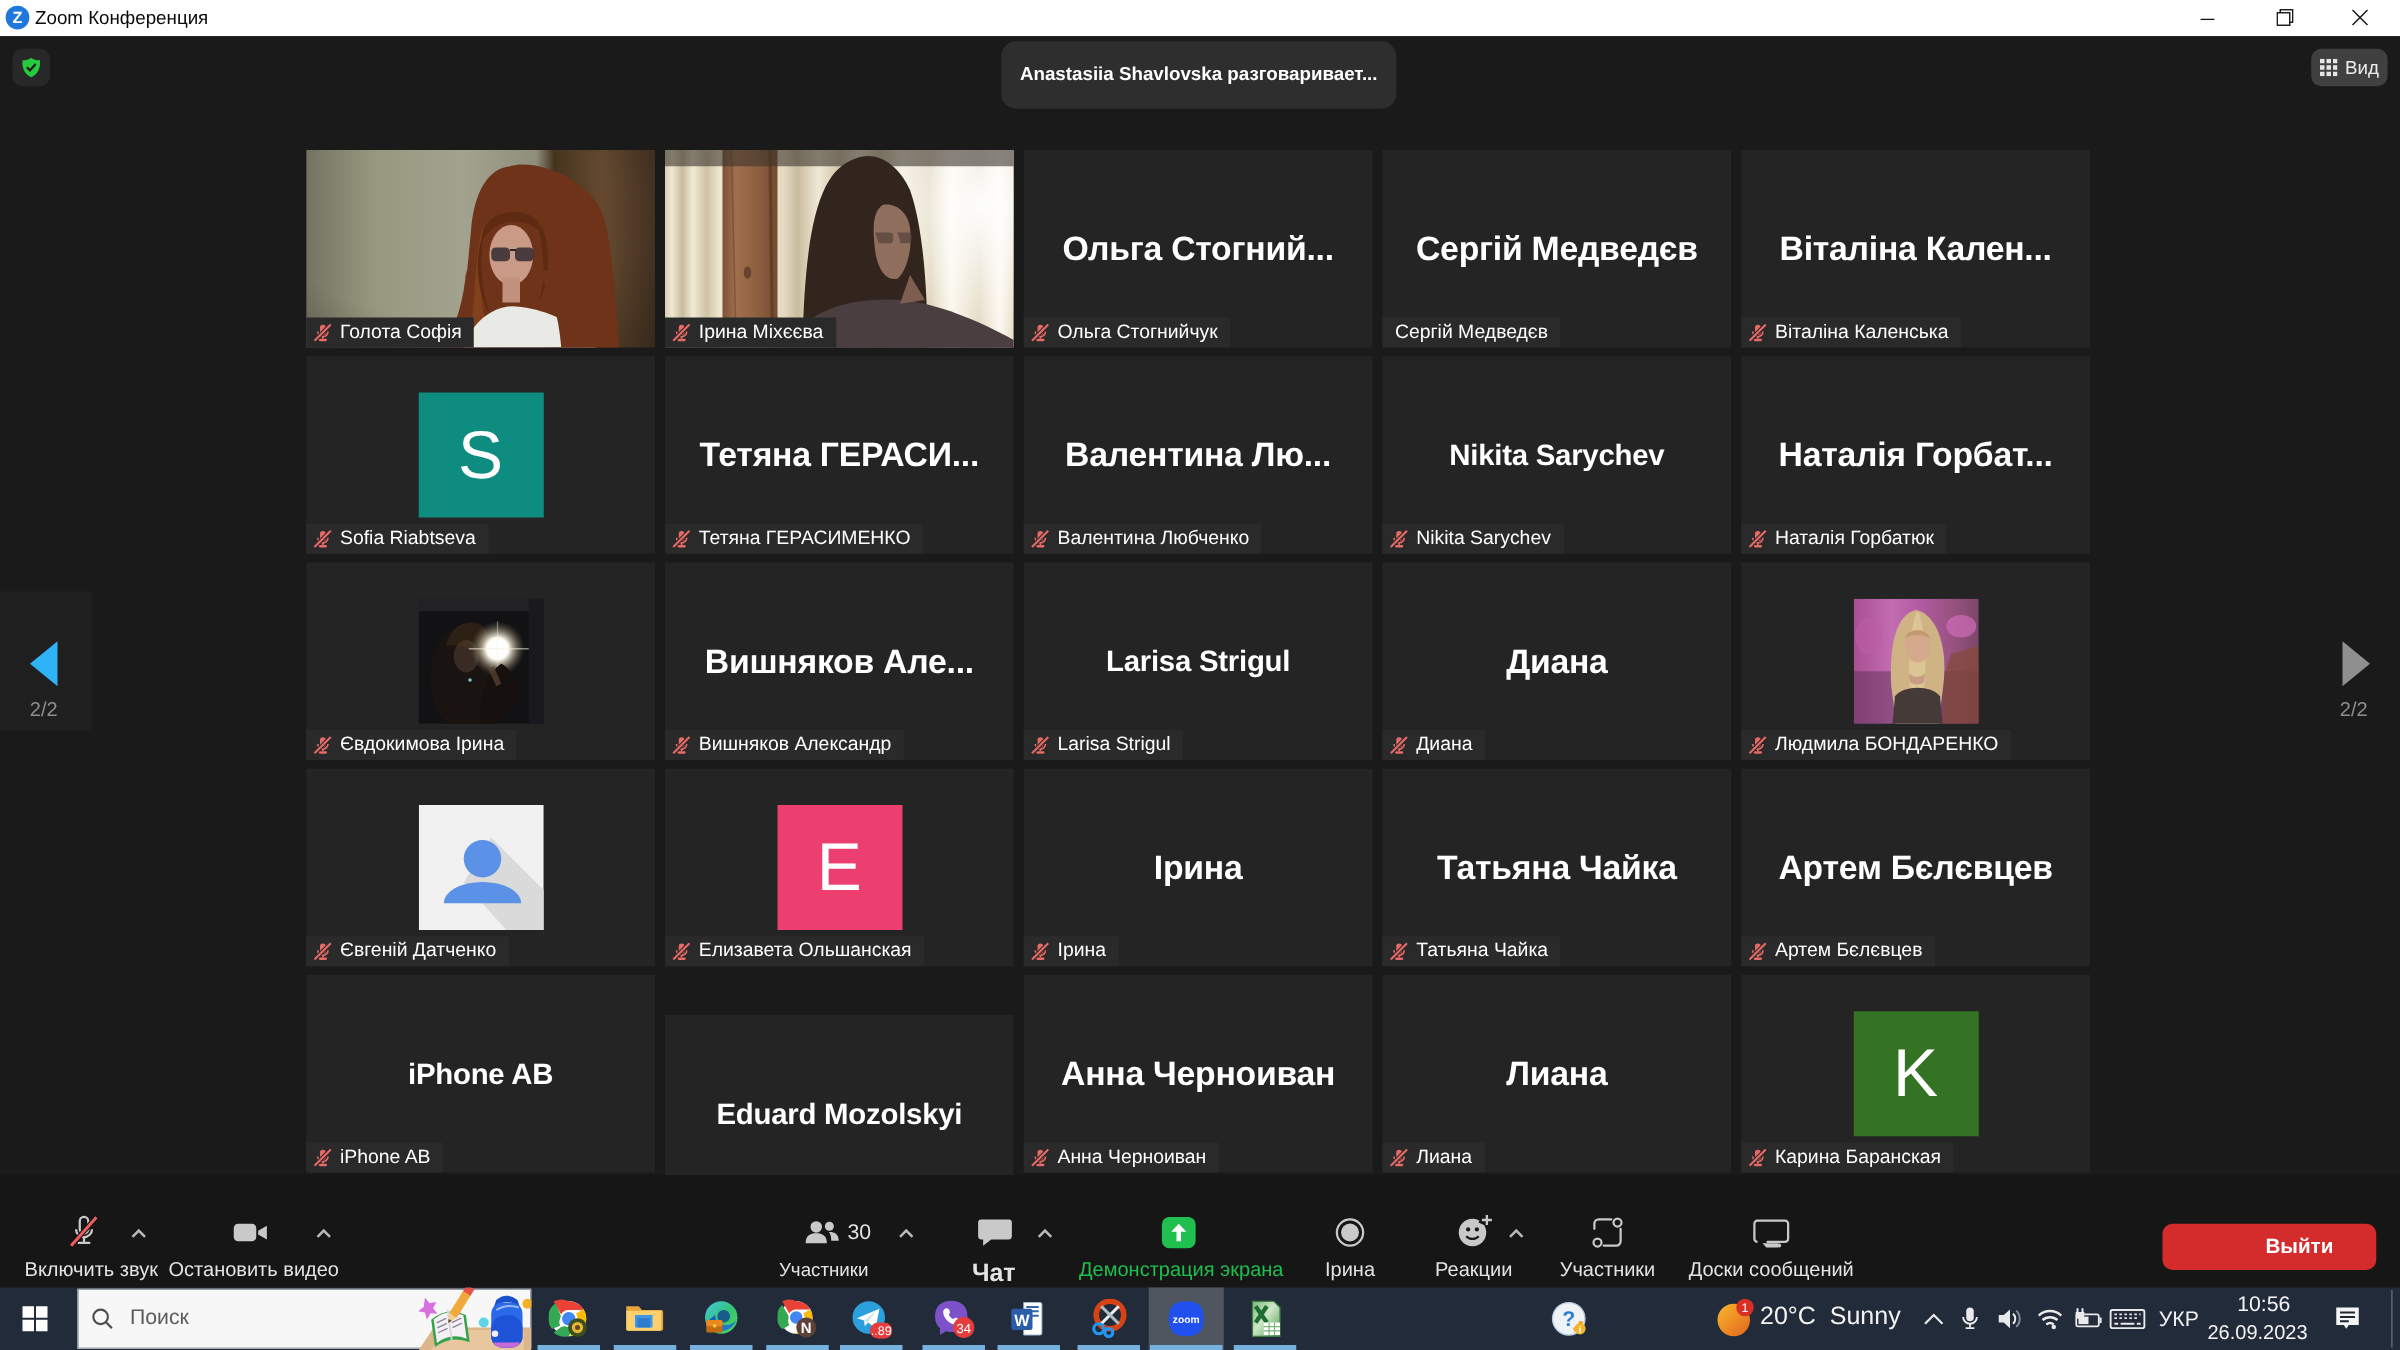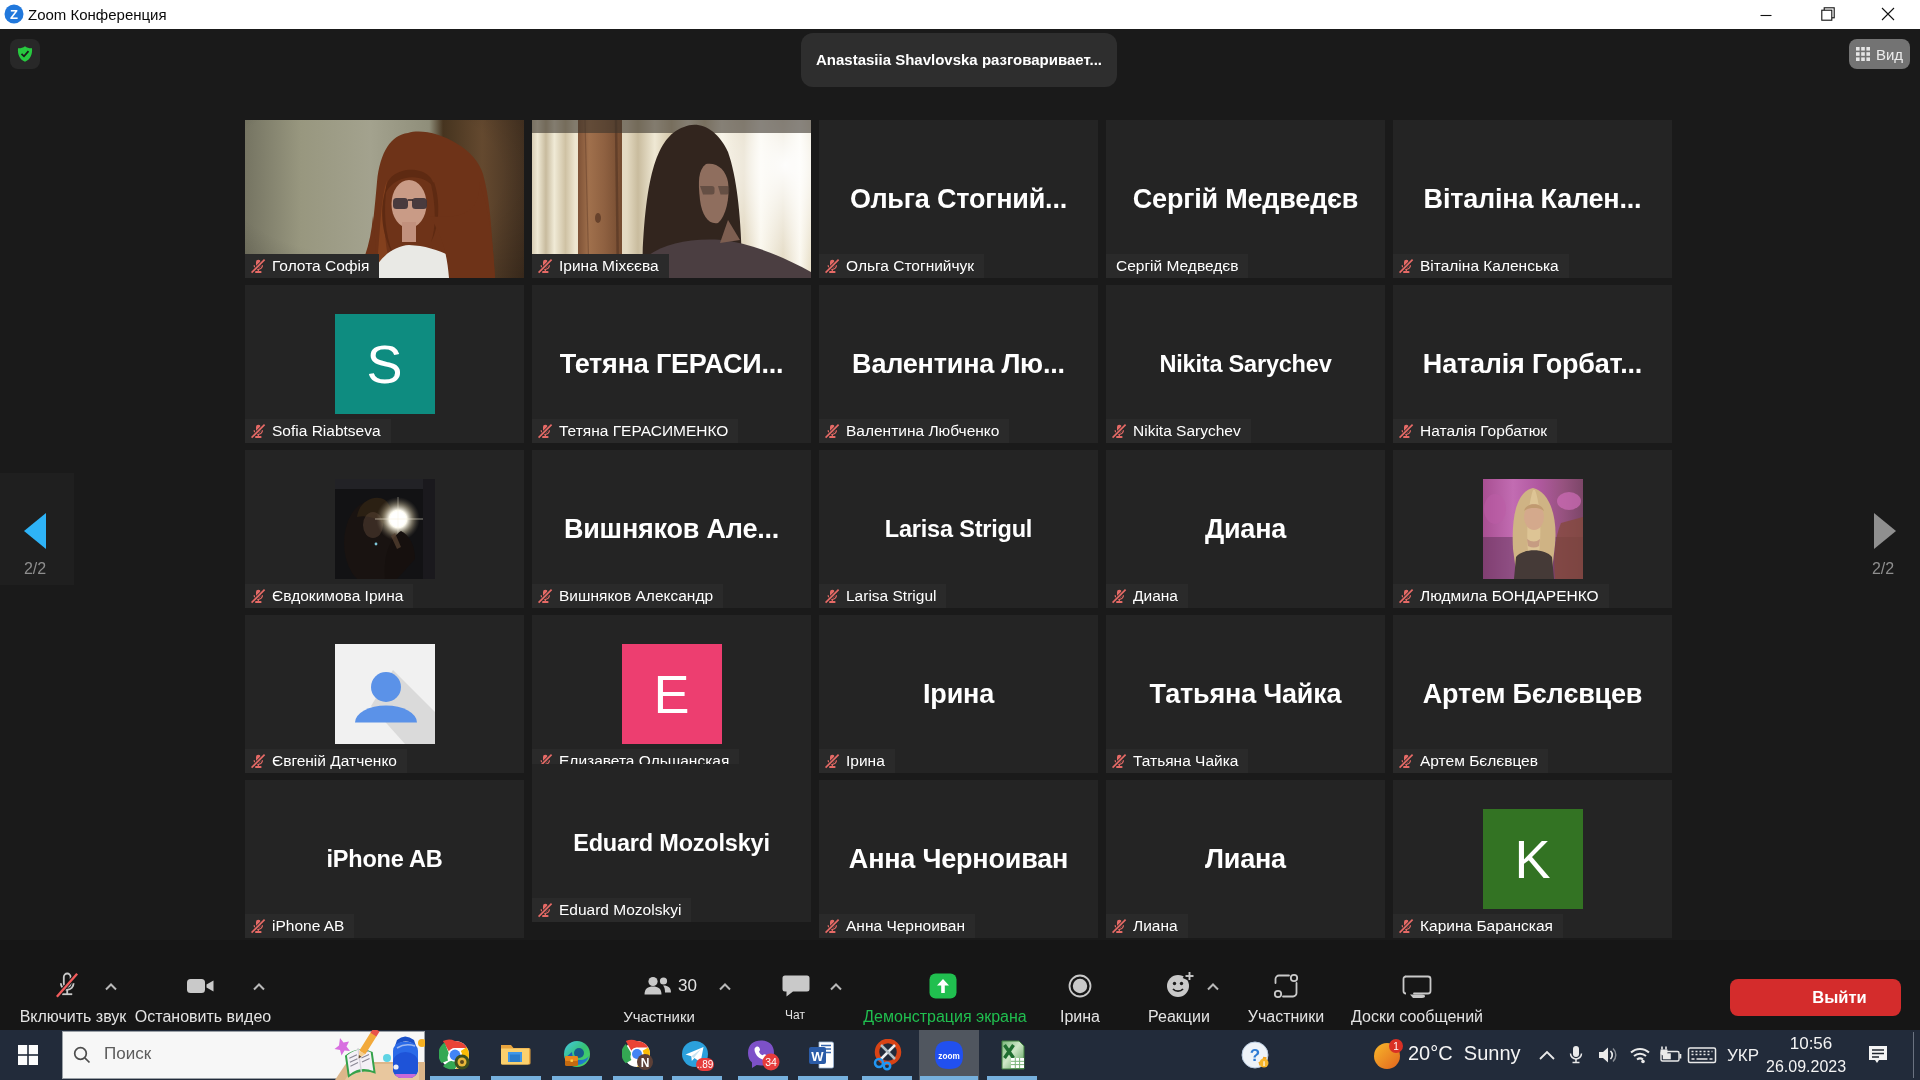--- a/index.html
+++ b/index.html
@@ -3,21 +3,21 @@
 <style>
 * { margin:0; padding:0; box-sizing:border-box; }
 html,body { width:1920px; height:1080px; overflow:hidden; background:#191919; font-family:"Liberation Sans",sans-serif; }
 .titlebar { position:absolute; left:0; top:0; width:1920px; height:29px; background:#ffffff; }
 .wtitle { position:absolute; left:28px; top:6px; font-size:15px; color:#0a0a0a; }
 .meeting { position:absolute; left:0; top:29px; width:1920px; height:911px; background:#1a1a1a; }
 .pill { position:absolute; left:801px; top:4px; width:316px; height:54px; background:#2e2e2e; border-radius:12px;
  color:#fff; font-size:15px; font-weight:bold; text-align:center; line-height:54px; white-space:nowrap; }
 .shieldbtn { position:absolute; left:10px; top:10px; width:30px; height:30px; background:#282828; border-radius:8px; }
 .shieldbtn svg { margin:6px; }
-.viewbtn { position:absolute; left:1849px; top:10px; width:61px; height:30px; background:#737373; border-radius:8px;
+.viewbtn { position:absolute; left:1849px; top:10px; width:61px; height:30px; background:#404040; border-radius:8px;
  color:#ececec; font-size:15px; display:flex; align-items:center; justify-content:center; gap:6px; }
 .navpanel { position:absolute; left:0px; top:444px; width:74px; height:112px; background:#1f1f1f; }
 .grid { position:absolute; left:245px; top:91px; width:1427px; height:818px; }
 .tile { position:absolute; width:279px; height:158px; background:#242424; }
 .big { position:absolute; left:0; right:0; top:0; bottom:0; display:flex; align-items:center; justify-content:center;
  color:#ffffff; font-size:27px; font-weight:bold; letter-spacing:-0.2px; }
 .big.lat { font-size:23.5px; }
 .lab { position:absolute; left:0; bottom:0; height:24px; background:#2a2a2a; color:#ffffff; font-size:15.5px;
  display:flex; align-items:center; padding:0 10px 0 5px; white-space:nowrap; }
 .lab .mic { width:16px; height:16px; margin-right:6px; }
@@ -490,21 +490,21 @@
             <path d="M6,4.1 a2.3,2.3 0 0 1 4.6,0 v3.4 a2.3,2.3 0 0 1 -4.6,0 z" fill="#e66a66"></path>
             <path d="M4.2,7.2 a4.1,4.1 0 0 0 8.2,0" stroke="#e66a66" stroke-width="1.3" fill="none"></path>
             <line x1="8.3" y1="11.3" x2="8.3" y2="13" stroke="#e66a66" stroke-width="1.3"></line>
             <rect x="5" y="13" width="6.6" height="1.9" rx="0.9" fill="#e66a66"></rect>
             <line x1="1.6" y1="14.6" x2="14.6" y2="1.6" stroke="#2a2a2a" stroke-width="3.4"></line>
             <line x1="1.6" y1="14.6" x2="14.6" y2="1.6" stroke="#e66a66" stroke-width="1.7"></line>
           </svg>
           <span>iPhone AB</span>
         </div>
       </div>
-<div class="tile" style="left:287px;top:644px">
+<div class="tile" style="left:287px;top:692px">
         <div class="big lat">Eduard Mozolskyi</div>
         <div class="lab">
           <svg class="mic" viewBox="0 0 16 16">
             <path d="M6,4.1 a2.3,2.3 0 0 1 4.6,0 v3.4 a2.3,2.3 0 0 1 -4.6,0 z" fill="#e66a66"></path>
             <path d="M4.2,7.2 a4.1,4.1 0 0 0 8.2,0" stroke="#e66a66" stroke-width="1.3" fill="none"></path>
             <line x1="8.3" y1="11.3" x2="8.3" y2="13" stroke="#e66a66" stroke-width="1.3"></line>
             <rect x="5" y="13" width="6.6" height="1.9" rx="0.9" fill="#e66a66"></rect>
             <line x1="1.6" y1="14.6" x2="14.6" y2="1.6" stroke="#2a2a2a" stroke-width="3.4"></line>
             <line x1="1.6" y1="14.6" x2="14.6" y2="1.6" stroke="#e66a66" stroke-width="1.7"></line>
           </svg>
@@ -586,21 +586,21 @@
 <svg width="14" height="10" viewBox="0 0 14 10" style="position:absolute;left:718px;top:982px">
     <path d="M2,7.5 L7,2.5 L12,7.5" stroke="#b9b9b9" stroke-width="2" fill="none"></path>
   </svg>
 <div style="position:absolute;left:509px;top:1008px;width:300px;text-align:center;color:#e3e3e3;font-size:15px;font-weight:normal">Участники</div>
 <svg width="30" height="30" viewBox="0 0 30 30" style="position:absolute;left:781px;top:971px">
 <path d="M4,6 h22 a2.5,2.5 0 0 1 2.5,2.5 v11 a2.5,2.5 0 0 1 -2.5,2.5 h-14 l-6.5,5 v-5 h-1.5 a2.5,2.5 0 0 1 -2.5,-2.5 v-11 a2.5,2.5 0 0 1 2.5,-2.5 z" fill="#c9c9c9" transform="translate(0,-1.5)"></path>
 </svg>
 <svg width="14" height="10" viewBox="0 0 14 10" style="position:absolute;left:829px;top:982px">
     <path d="M2,7.5 L7,2.5 L12,7.5" stroke="#b9b9b9" stroke-width="2" fill="none"></path>
   </svg>
-<div style="position:absolute;left:645px;top:1008px;width:300px;text-align:center;color:#e3e3e3;font-size:12px;font-weight:normal">Чат</div>
+<div style="position:absolute;left:645px;top:1008px;width:300px;text-align:center;color:#e3e3e3;font-size:20px;font-weight:bold">Чат</div>
 <svg width="30" height="30" viewBox="0 0 30 30" style="position:absolute;left:928px;top:971px">
 <rect x="1.5" y="2.5" width="27" height="25" rx="6" fill="#20bf4f"></rect>
 <path d="M15,8 L21,14.4 L16.8,14.4 L16.8,22 L13.2,22 L13.2,14.4 L9,14.4 Z" fill="#ffffff"></path>
 </svg>
 <div style="position:absolute;left:795px;top:1008px;width:300px;text-align:center;color:#20bf4f;font-size:16px;font-weight:normal">Демонстрация экрана</div>
 <svg width="30" height="30" viewBox="0 0 30 30" style="position:absolute;left:1065px;top:971px">
 <circle cx="15" cy="15" r="10.5" fill="none" stroke="#c9c9c9" stroke-width="1.8"></circle>
 <circle cx="15" cy="15" r="7.2" fill="#c9c9c9"></circle>
 </svg>
 <div style="position:absolute;left:930px;top:1008px;width:300px;text-align:center;color:#e3e3e3;font-size:16px;font-weight:normal">Ірина</div>

